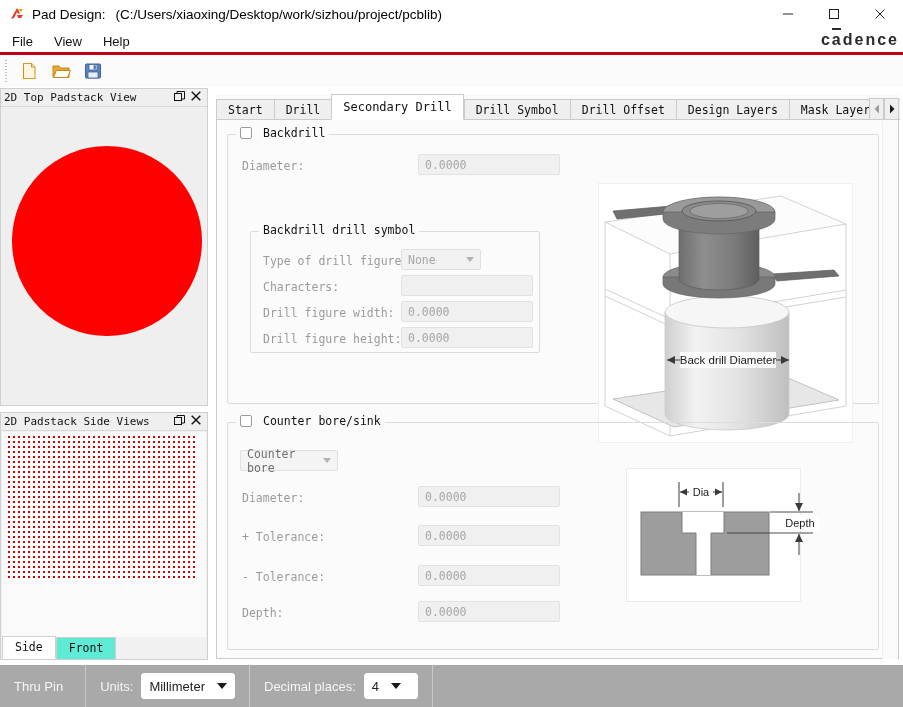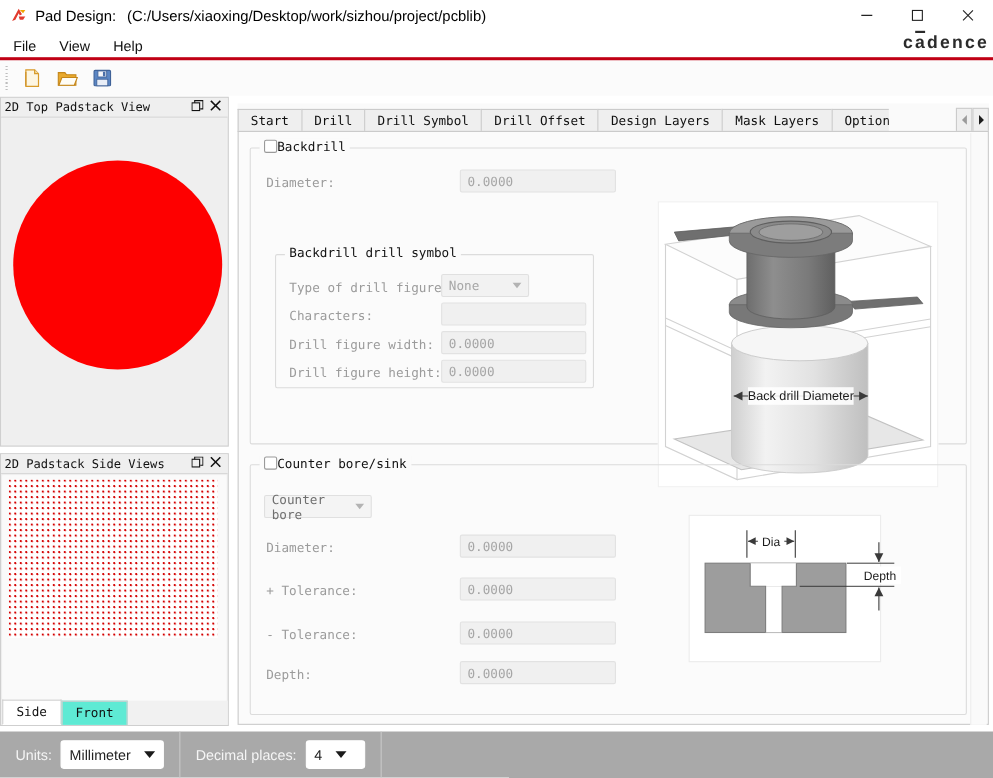--- a/index.html
+++ b/index.html
@@ -227,21 +227,21 @@
   
   .groupbox {
     position: absolute;
     border: 1px solid #dcdcdc;
     border-radius: 2px;
   }
   .gb-legend {
     position: absolute; top: -9px; left: 8px;
     background: #fbfbfb;
     padding: 0 4px;
-    display: flex; align-items: center; gap: 0;
+    display: flex; align-items: center; gap: 11px;
     font-family: "DejaVu Sans Mono", "Liberation Mono", monospace;
     font-size: 11.5px;
     color: #111;
     white-space: nowrap;
   }
   .gb-legend.plain { gap: 0; }
   .chk {
     width: 12px; height: 12px;
     border: 1px solid #9a9a9a;
     border-radius: 2px;
@@ -470,20 +470,21 @@
     <div class="view-tabs">
       <div class="vtab active">Side</div>
       <div class="vtab">Front</div>
     </div>
   </div>
 
   <div class="tabwrap">
     <div class="tabstrip">
       <div class="tab">Start</div>
       <div class="tab">Drill</div>
+      <div class="tab active">Secondary Drill</div>
       <div class="tab">Drill Symbol</div>
       <div class="tab">Drill Offset</div>
       <div class="tab">Design Layers</div>
       <div class="tab">Mask Layers</div>
       <div class="tab tab-clipped">Options</div>
       <div class="tab-scrollers">
         <div class="tscroll">
           <svg width="8" height="10" viewBox="0 0 8 10">
               <path d="M6 0.5 L1.5 5 L6 9.5 Z" fill="#9b9b9b"></path>
             </svg>
@@ -630,20 +631,23 @@
           </svg>
         </div>
       </div>
 
       <div class="vscroll"></div>
     </div>
   </div>
 
   <div class="statusbar">
     <div class="sb-seg">
+      <span class="sb-label">Thru Pin</span>
+    </div>
+    <div class="sb-seg">
       <span class="sb-label">Units:</span>
       <span class="sb-combo">
         <span>Millimeter</span>
         <span class="arrow"></span>
       </span>
     </div>
     <div class="sb-seg">
       <span class="sb-label">Decimal places:</span>
       <span class="sb-combo">
         <span>4</span>

